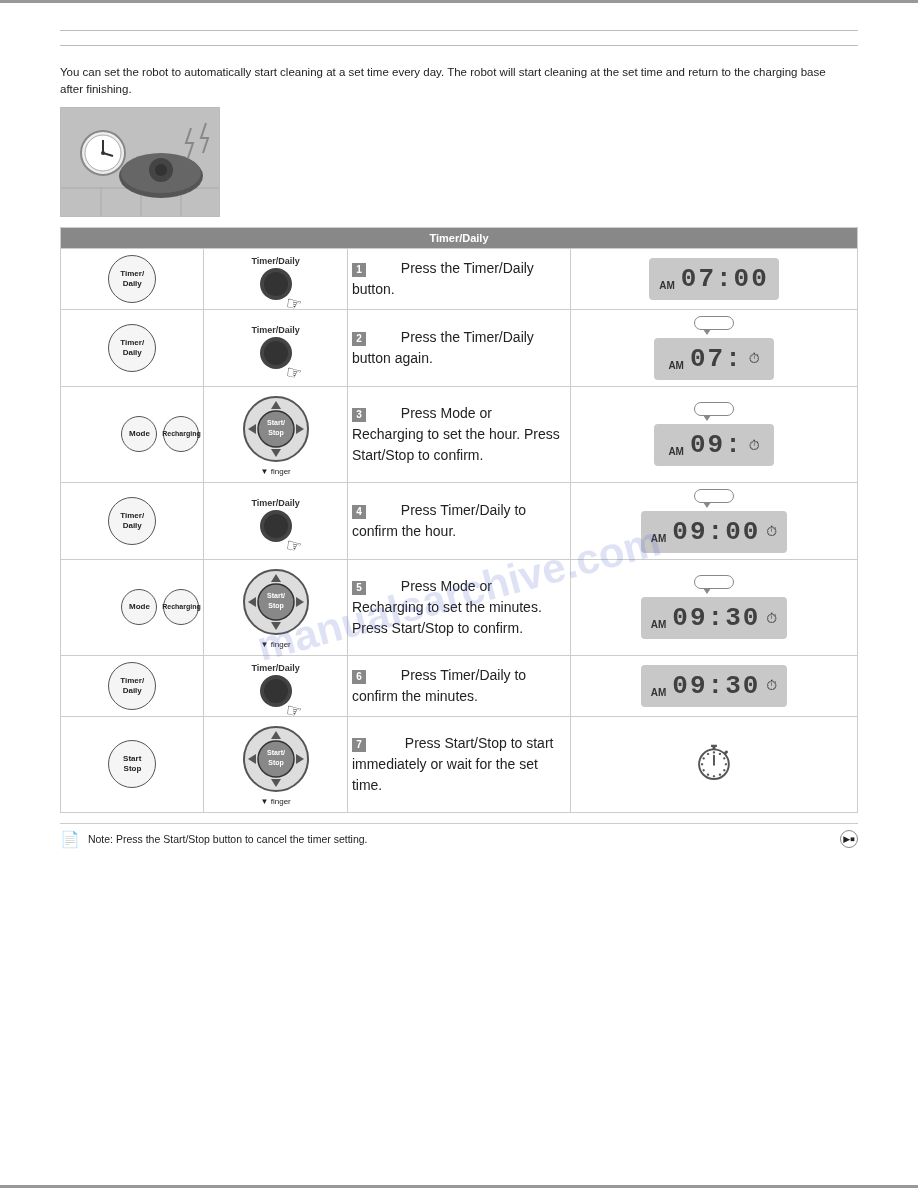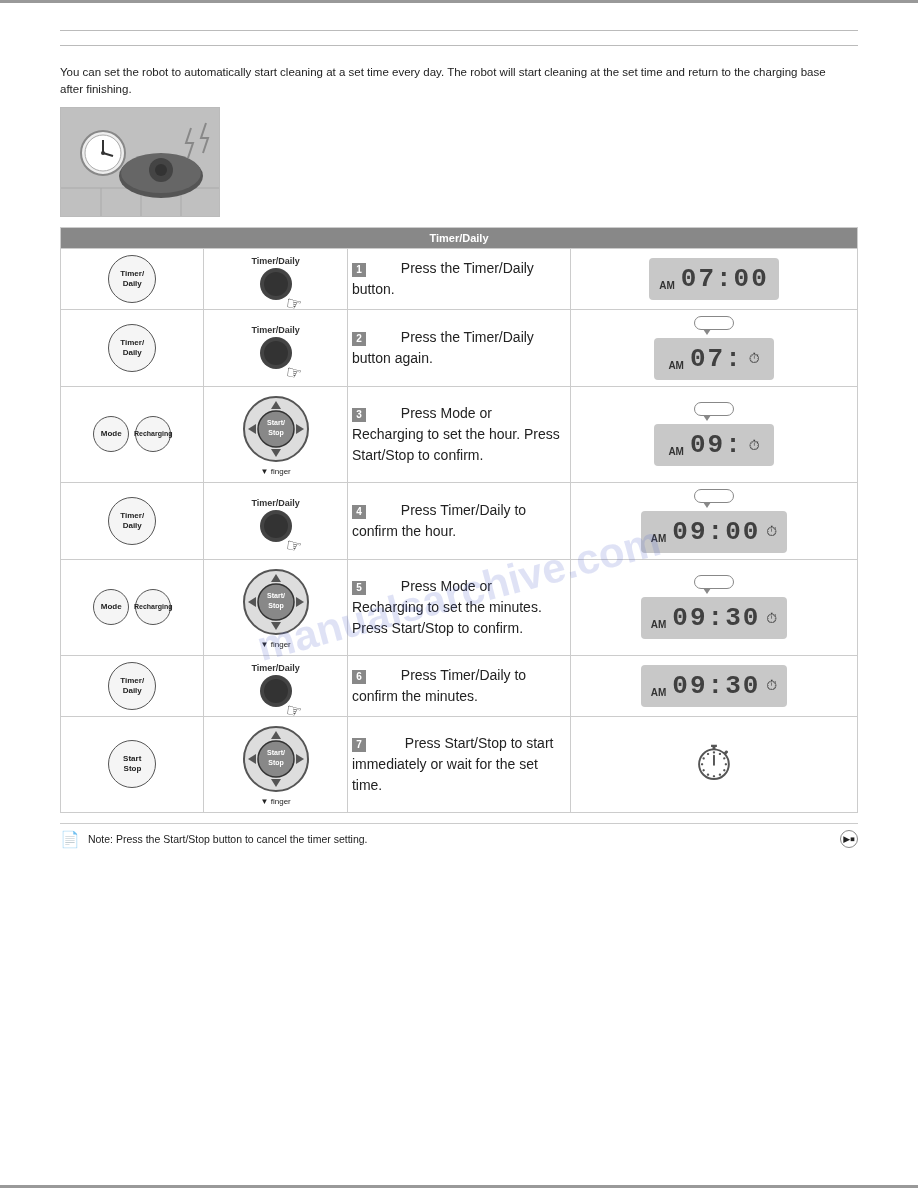--- a/index.html
+++ b/index.html
@@ -189,21 +189,21 @@
       display: flex;
       flex-direction: column;
       align-items: center;
       gap: 4px;
     }
 
     
     .two-btn-row {
       display: flex;
       align-items: center;
-      justify-content: center;
+      justify-content: flex-end;
       gap: 6px;
     }
 
     
     .footer-note {
       display: flex;
       align-items: center;
       gap: 8px;
       font-size: 10.5px;
       margin-top: 8px;

